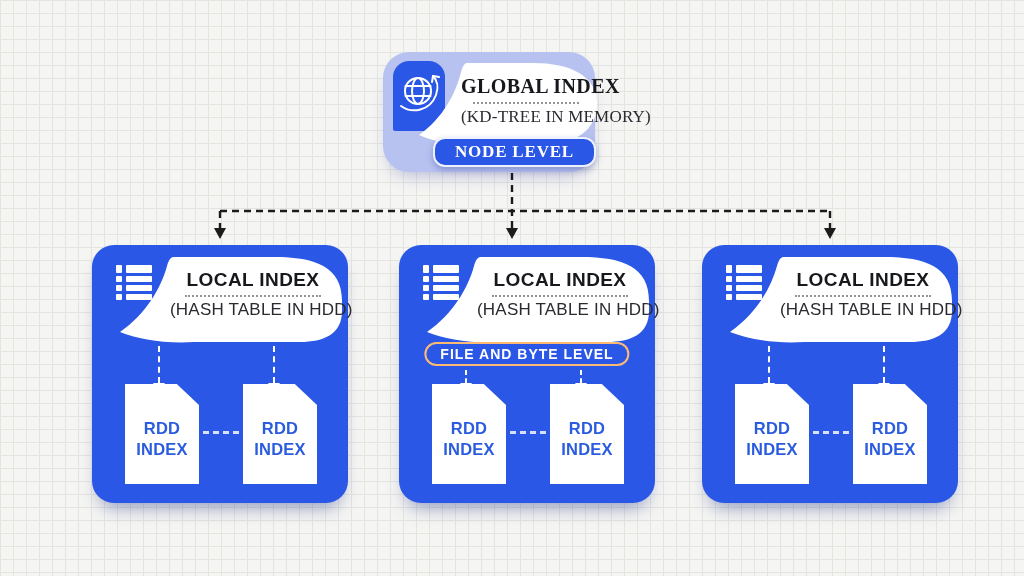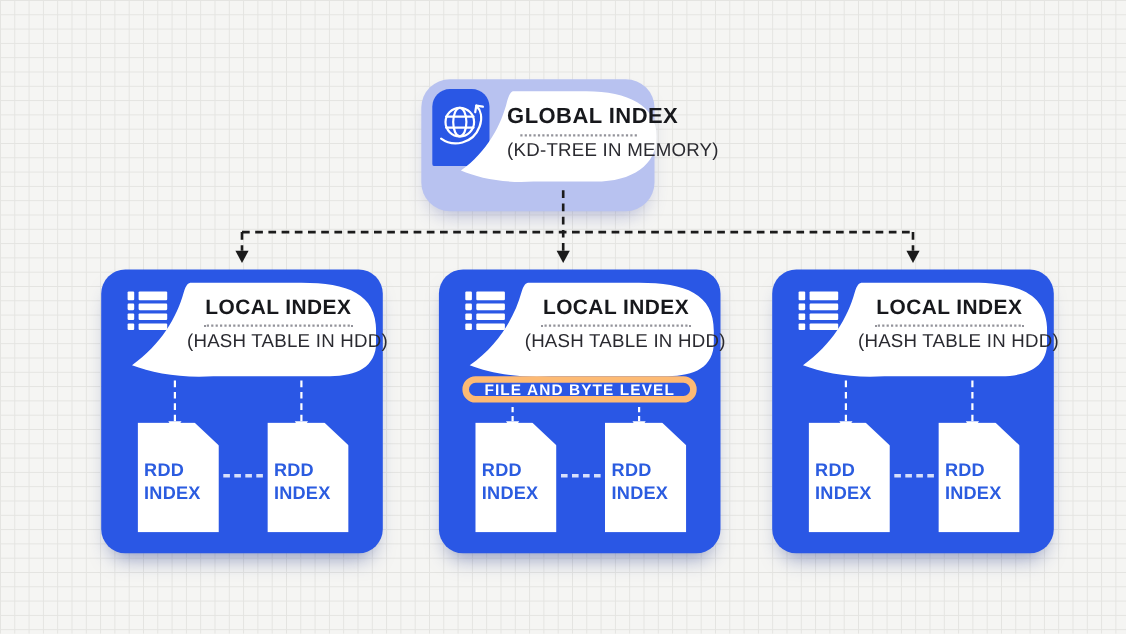--- a/index.html
+++ b/index.html
@@ -10,23 +10,24 @@
     background-image:
       linear-gradient(var(--grid-line,#e4e4e1) 1px, transparent 1px),
       linear-gradient(90deg, var(--grid-line,#e4e4e1) 1px, transparent 1px);
     background-size:13px 13px;
     position:relative;
   }
   .stage{ position:absolute; inset:0; }
 
   
   .root-box{
-    position:absolute; left:383px; top:72px; width:212px; height:120px;
+    position:absolute; left:383px; top:52px; width:212px; height:120px;
     background:var(--root-box-bg,#b8c2f0); border-radius:26px;
     box-shadow:0 10px 18px -8px rgba(90,100,170,.45);
+    font-family:Liberation Serif, serif;
   }
   .globe-blob{
     position:absolute; left:10px; top:9px; width:52px; height:70px;
     background:var(--accent-blue,#2a57e5);
     border-radius:16px 16px 20px 2px;
   }
   .globe-blob svg{ position:absolute; left:3px; top:8px; }
 
   .bubble{ position:absolute; }
   .bubble > svg.bubble-bg{ position:absolute; inset:0; width:100%; height:100%; }
@@ -68,21 +69,21 @@
   .li-row{ display:flex; align-items:center; margin-bottom:3px; }
   .li-dot{ width:6px; height:6px; background:#fff; margin-right:4px; border-radius:1px; }
   .li-bar{ height:6px; background:#fff; width:26px; border-radius:1px; }
   .li-row.first .li-dot{ height:8px; } .li-row.first .li-bar{ height:8px; }
 
   .local-bubble{ left:26px; top:8px; width:224px; height:92px; }
   .local-bubble .bubble-content{ padding:16px 6px 0 52px; }
 
   .pill-outline{
     position:absolute; top:97px; left:50%; transform:translateX(-50%);
-    height:24px; padding:0 14px; border:6px solid #fdba74; border-radius:13px;
+    height:24px; padding:0 14px; border:2px solid #fdba74; border-radius:13px;
     color:#fff; font-weight:bold; font-size:14px; letter-spacing:1px;
     display:flex; align-items:center; white-space:nowrap;
   }
 
   .drop-arrow{ position:absolute; width:12px; }
   .drop-arrow .dash-line{
     border-left:2.5px dashed #fff; height:100%; margin-left:4.5px;
   }
   .drop-arrow .arrow-head{
     width:0; height:0; border-left:6px solid transparent;
@@ -92,21 +93,21 @@
   .drop-arrow{ top:101px; height:37px; }
   .local-box.has-pill .drop-arrow{ top:125px; height:13px; }
 
   .doc{
     position:absolute; top:139px; width:74px; height:100px; background:#fff;
     clip-path:polygon(0 0, 70% 0, 100% 21%, 100% 100%, 0 100%);
     display:flex; align-items:center; justify-content:center;
   }
   .doc.d1{ left:33px; } .doc.d2{ left:151px; }
   .doc-label{
-    width:62px; padding-top:10px; text-align:left;
+    width:62px; padding-top:10px; text-align:center;
     color:var(--doc-text,#2b5ce0); font-weight:bold; font-size:16.5px;
     line-height:1.25; letter-spacing:.2px;
   }
   .doc-link{
     position:absolute; top:186px; left:111px; width:36px;
     border-top:3px dashed rgba(255,255,255,.82);
   }
 </style>
 </head>
 <body>
@@ -126,20 +127,23 @@
     </div>
     <div class="bubble root-bubble">
       <svg class="bubble-bg" viewBox="0 0 180 88" preserveAspectRatio="none">
         <path d="M50,3 L116,3 C154,3 180,16 180,44 C180,70 158,85 124,85 L68,85 C43,87 18,82 2,75 C26,58 39,33 44,12 C46,5 48,3 50,3 Z" fill="#ffffff"></path>
       </svg>
       <div class="bubble-content">
         <div class="node-title" style="font-size:20px">GLOBAL INDEX</div>
         <div class="dotted-sep"></div>
         <div class="node-subtitle">(KD-TREE IN MEMORY)</div>
       </div>
+    </div>
+    <div class="pill-solid">
+      <span>NODE LEVEL</span>
     </div>
   </div>
 
   <svg class="connectors" viewBox="0 0 1024 76">
     <g stroke="#1b1b1b" stroke-width="2.4" stroke-dasharray="7 5" fill="none">
       <path d="M512,3 V58"></path>
       <path d="M220,41 H830"></path>
       <path d="M220,41 V58"></path>
       <path d="M830,41 V58"></path>
     </g>

